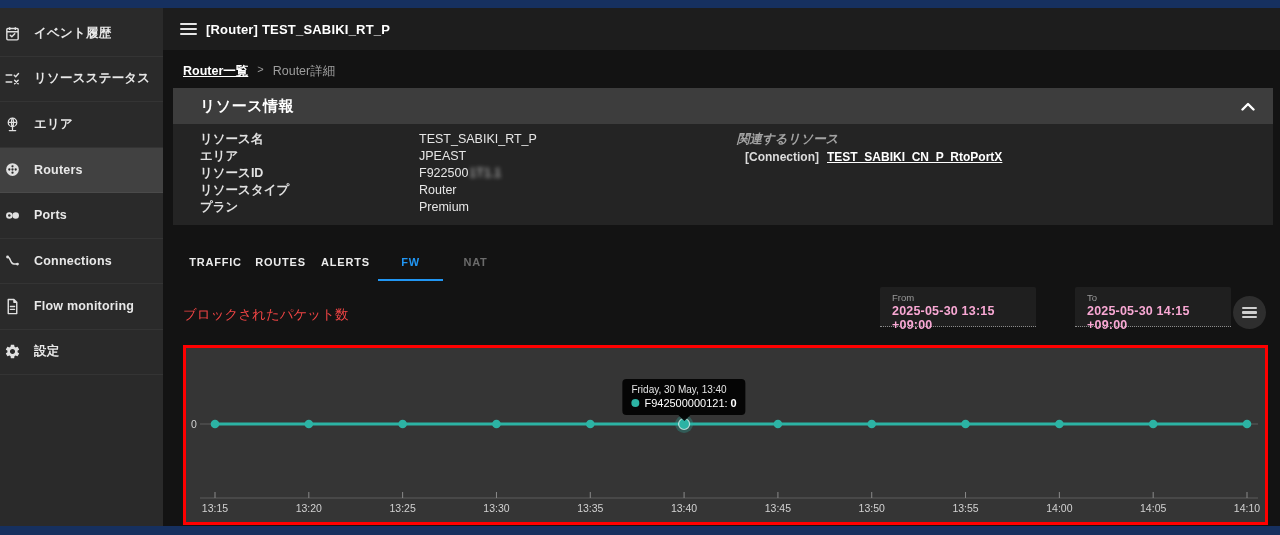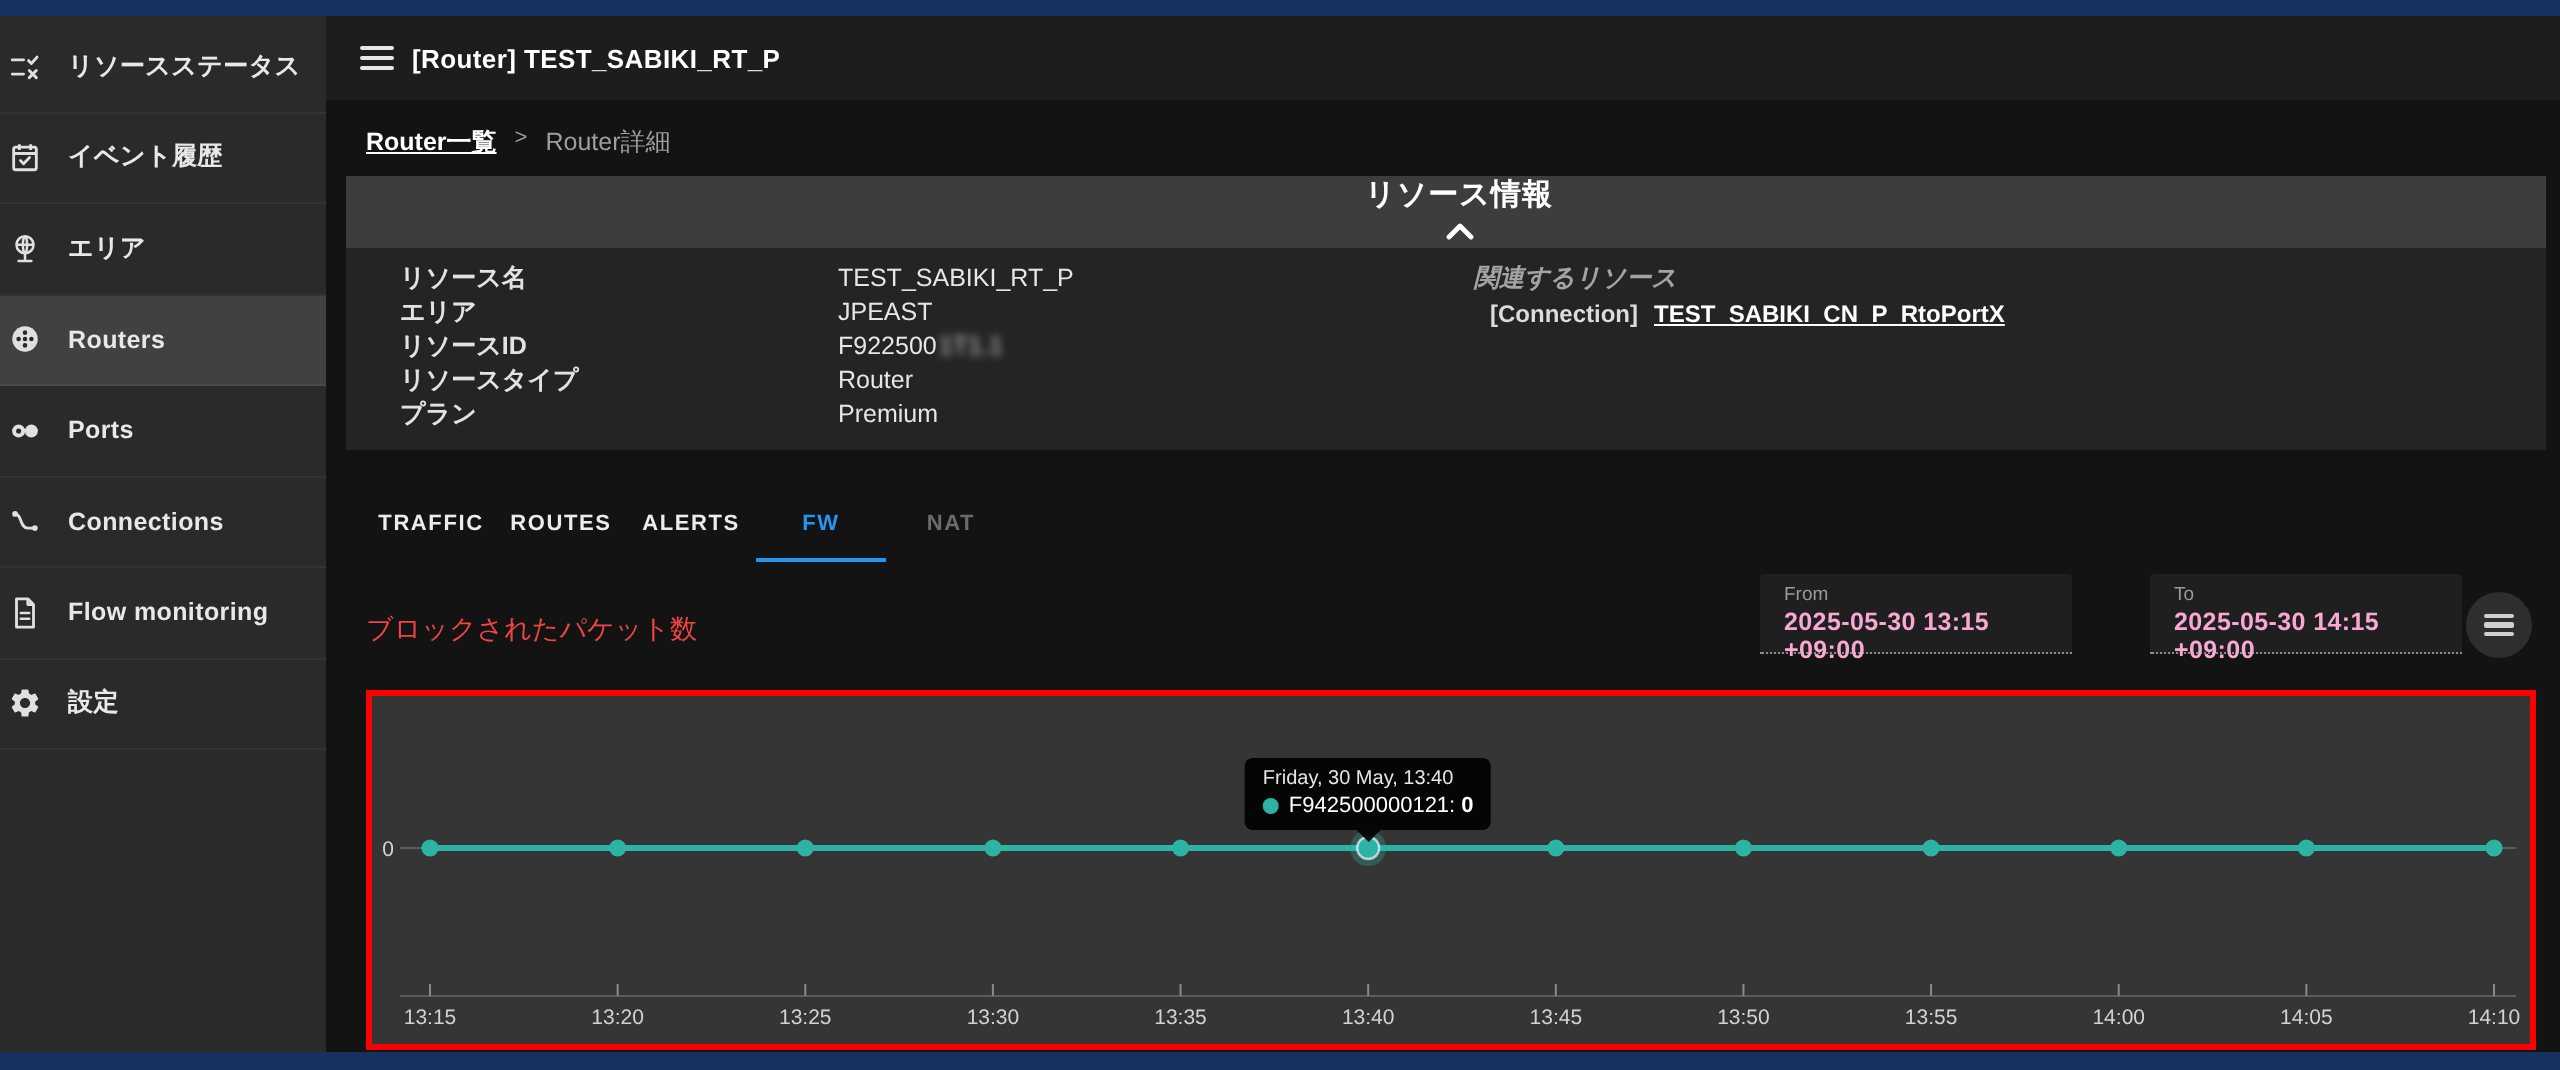--- a/index.html
+++ b/index.html
@@ -30,21 +30,21 @@
   .hamburger{margin-left:17px;width:17px;height:12px;display:flex;flex-direction:column;justify-content:space-between;cursor:pointer;}
   .hamburger i{display:block;height:2px;background:#e6e6e6;border-radius:1px;}
   .appbar-title{margin-left:9px;font-size:13px;font-weight:700;color:#fff;letter-spacing:0.2px;text-align:right;}
 
   .breadcrumb{position:absolute;left:20px;top:55px;font-size:12.5px;display:flex;}
   .bc-link{color:#fff;font-weight:700;text-decoration:underline;cursor:pointer;}
   .bc-sep{color:var(--muted);margin:0 9px;font-size:11px;}
   .bc-current{color:var(--muted);}
 
   .panel{position:absolute;left:10px;top:80px;width:1100px;}
-  .panel-header{height:36px;background:var(--panel-header);display:flex;align-items:center;padding:0 14px 0 27px;flex-direction:column;}
+  .panel-header{height:36px;background:var(--panel-header);display:flex;align-items:center;padding:0 14px 0 27px;}
   .panel-title{font-size:15px;font-weight:700;color:#fff;letter-spacing:0.5px;flex:1;}
   .chev-up{width:22px;height:22px;display:flex;align-items:center;justify-content:center;cursor:pointer;}
   .panel-body{position:relative;height:101px;background:var(--panel-body);padding:7px 0 0 27px;}
   .f-row{display:flex;line-height:17px;font-size:12.5px;gap:36px;}
   .f-label{width:183px;color:#e2e2e2;font-weight:700;}
   .f-value{color:#e6e6e6;}
   .redacted{filter:blur(2px);opacity:0.9;margin-left:1px;}
   .related{position:absolute;left:564px;top:7px;font-size:12.5px;}
   .related-title{font-weight:700;color:#a3a3a3;line-height:16px;font-style:italic;}
   .rel-row{margin-top:3px;padding-left:8px;line-height:15px;white-space:nowrap;}
@@ -76,37 +76,37 @@
 </head>
 <body>
 
 <div class="screen">
   <div class="strip top"></div>
 
   <aside class="sidebar">
     <nav id="sidebar-nav">
         <div class="nav-item">
           <span class="nav-icon">
+            <svg viewBox="0 0 24 24" fill="none" stroke="#e0e0e0" stroke-width="2">
+              <rect x="4" y="5" width="16" height="16" rx="1.5"></rect>
+              <path d="M4 9.5h16M8 3v4M16 3v4"></path>
+              <path d="M8.8 14.5l2.2 2.2 4.2-4.4" stroke-linejoin="round" stroke-linecap="round"></path>
+            </svg>
+          </span>
+          <span class="nav-label">イベント履歴</span>
+        </div>
+        <div class="nav-item">
+          <span class="nav-icon">
             <svg viewBox="0 0 24 24" fill="none" stroke="#e0e0e0" stroke-width="2" stroke-linecap="round">
               <path d="M3 7h8M3 17h8"></path>
               <path d="M14.5 7.5l2 2 4-4.5" stroke-linejoin="round"></path>
               <path d="M15 14.5l5 5M20 14.5l-5 5"></path>
             </svg>
           </span>
           <span class="nav-label">リソースステータス</span>
-        </div>
-        <div class="nav-item">
-          <span class="nav-icon">
-            <svg viewBox="0 0 24 24" fill="none" stroke="#e0e0e0" stroke-width="2">
-              <rect x="4" y="5" width="16" height="16" rx="1.5"></rect>
-              <path d="M4 9.5h16M8 3v4M16 3v4"></path>
-              <path d="M8.8 14.5l2.2 2.2 4.2-4.4" stroke-linejoin="round" stroke-linecap="round"></path>
-            </svg>
-          </span>
-          <span class="nav-label">イベント履歴</span>
         </div>
         <div class="nav-item">
           <span class="nav-icon">
             <svg viewBox="0 0 24 24" fill="none" stroke="#e0e0e0" stroke-width="1.8">
               <circle cx="12" cy="9" r="6"></circle>
               <path d="M6.3 9h11.4M12 3c2 1.7 2 10.3 0 12M12 3c-2 1.7-2 10.3 0 12"></path>
               <path d="M12 15v4M7.5 20.5h9" stroke-linecap="round"></path>
             </svg>
           </span>
           <span class="nav-label">エリア</span>

